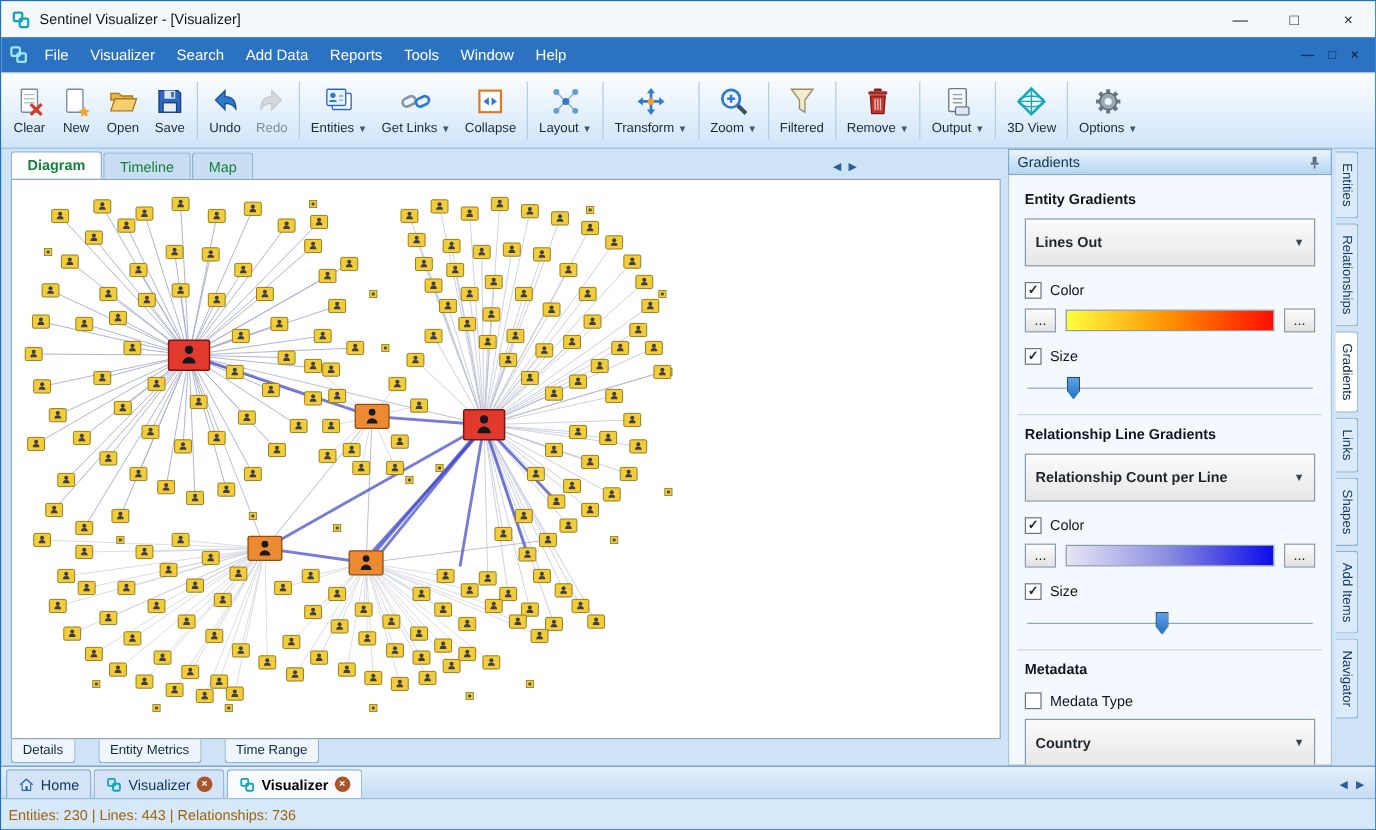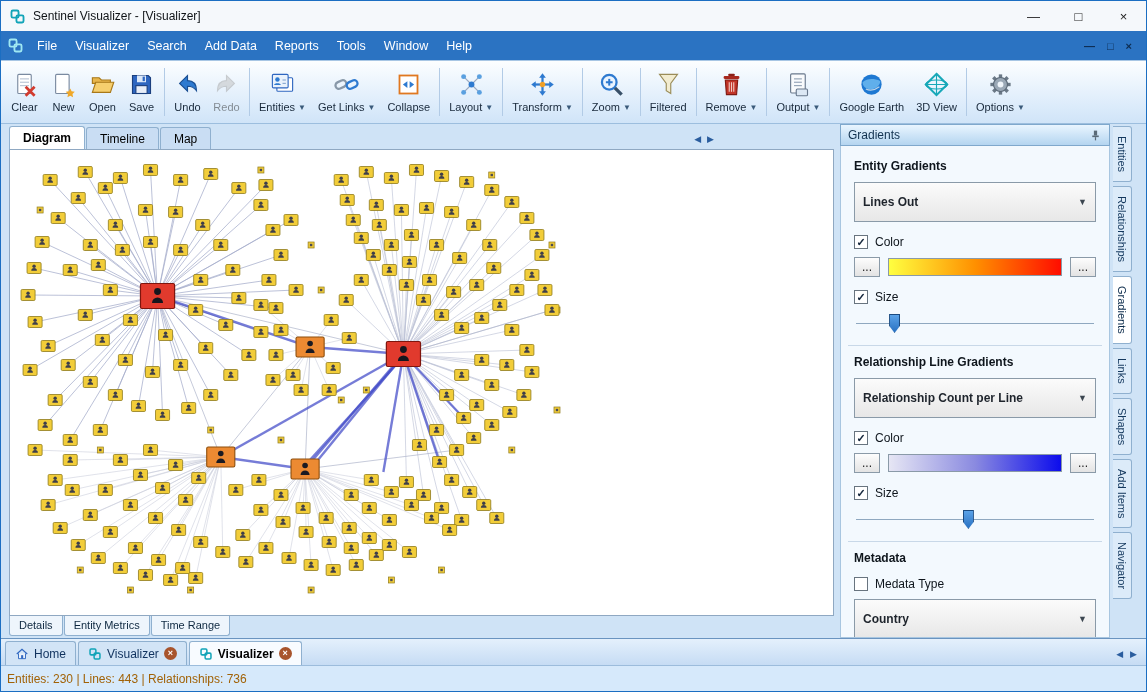--- a/index.html
+++ b/index.html
@@ -26,26 +26,26 @@
   .tb-label-row { display:flex; align-items:center; gap:3px; }
   .tb-label { font-size:11px; color:#18283a; white-space:nowrap; }
   .tb-arrow { font-size:8px; color:#3a5a7a; }
   .tb-sep { width:1px; background:#b2cbe6; margin:5px 3px; flex:0 0 1px; }
   .tb-btn.disabled { opacity:.5; filter:grayscale(1); }
 
   
   .main { flex:1; display:flex; min-height:0; }
   .left-col { flex:1; display:flex; flex-direction:column; padding-left:8px; min-width:0; }
   .doc-tabs { flex:0 0 25px; display:flex; align-items:flex-end; gap:1px; }
-  .doc-tab { padding:4px 13px 3px; font-size:12px; color:#000000; background:#c9ddf3; border:1px solid #8fb0cf; border-bottom:none; border-radius:3px 3px 0 0; cursor:default; }
+  .doc-tab { padding:4px 13px 3px; font-size:12px; color:#15803d; background:#c9ddf3; border:1px solid #8fb0cf; border-bottom:none; border-radius:3px 3px 0 0; cursor:default; }
   .doc-tab.active { background:#fff; font-weight:bold; padding-bottom:4px; }
   .tab-nav { margin-left:auto; margin-right:120px; display:flex; gap:6px; font-size:9px; color:#2a5d9e; align-items:center; padding-bottom:5px; }
   .canvas { flex:1; background:#fff; border:1px solid #8fa8c2; position:relative; min-height:0; }
   .canvas svg { position:absolute; inset:0; width:100%; height:100%; }
-  .bottom-tabs { flex:0 0 22px; display:flex; gap:1px; align-items:flex-start; }
+  .bottom-tabs { flex:0 0 22px; display:flex; gap:19px; align-items:flex-start; }
   .bottom-tab { padding:3px 9px 4px; font-size:11px; color:#0e2840; background:#eef5fc; border:1px solid #8fb0cf; border-top:none; border-radius:0 0 3px 3px; cursor:default; }
 
   
   .edge-a { stroke:#a6adcc; stroke-width:.8; opacity:.95; }
   .edge-b { stroke:#bcc2d6; stroke-width:.7; opacity:.9; }
   .edge-o { stroke:#c6cad8; stroke-width:.6; opacity:.9; }
   .edge-x { stroke:#b0b6cc; stroke-width:.8; opacity:.9; }
   .thick  { stroke:#424bc8; stroke-width:2.4; opacity:.72; }
 
   
@@ -341,32 +341,20 @@
             </g>
             <rect x="10" y="16" width="10" height="6" rx="1" fill="#dce8f4" stroke="#68788c"></rect>
           </svg>
         </span>
         <div class="tb-label-row">
           <span class="tb-label">Output</span>
           <span class="tb-arrow">▼</span>
         </div>
       </div>
       <div class="tb-sep"></div>
-      <div class="tb-btn">
-        <span class="tb-icon">
-          <svg viewBox="0 0 24 24">
-            <circle cx="12" cy="12" r="9" fill="#1e78d2"></circle>
-            <path d="M4 10 c4 -3 9 -4 16 -1 c-1 5 -6 8 -11 7 c-3 -1 -5 -3 -5 -6z" fill="#6cb8f0" opacity=".85"></path>
-            <path d="M7 16 c4 2 8 1 12 -2" stroke="#bcd4e8" stroke-width="1" fill="none"></path>
-          </svg>
-        </span>
-        <div class="tb-label-row">
-          <span class="tb-label">Google Earth</span>
-        </div>
-      </div>
       <div class="tb-btn">
         <span class="tb-icon">
           <svg viewBox="0 0 24 24">
             <path d="M12 2.5 L21.5 12 L12 21.5 L2.5 12 Z" fill="none" stroke="#17a8b8" stroke-width="1.8"></path>
             <path d="M12 2.5 V21.5 M2.5 12 H21.5" stroke="#17a8b8" stroke-width="1"></path>
             <ellipse cx="12" cy="12" rx="9.5" ry="4" fill="none" stroke="#17a8b8" stroke-width="1"></ellipse>
           </svg>
         </span>
         <div class="tb-label-row">
           <span class="tb-label">3D View</span>

